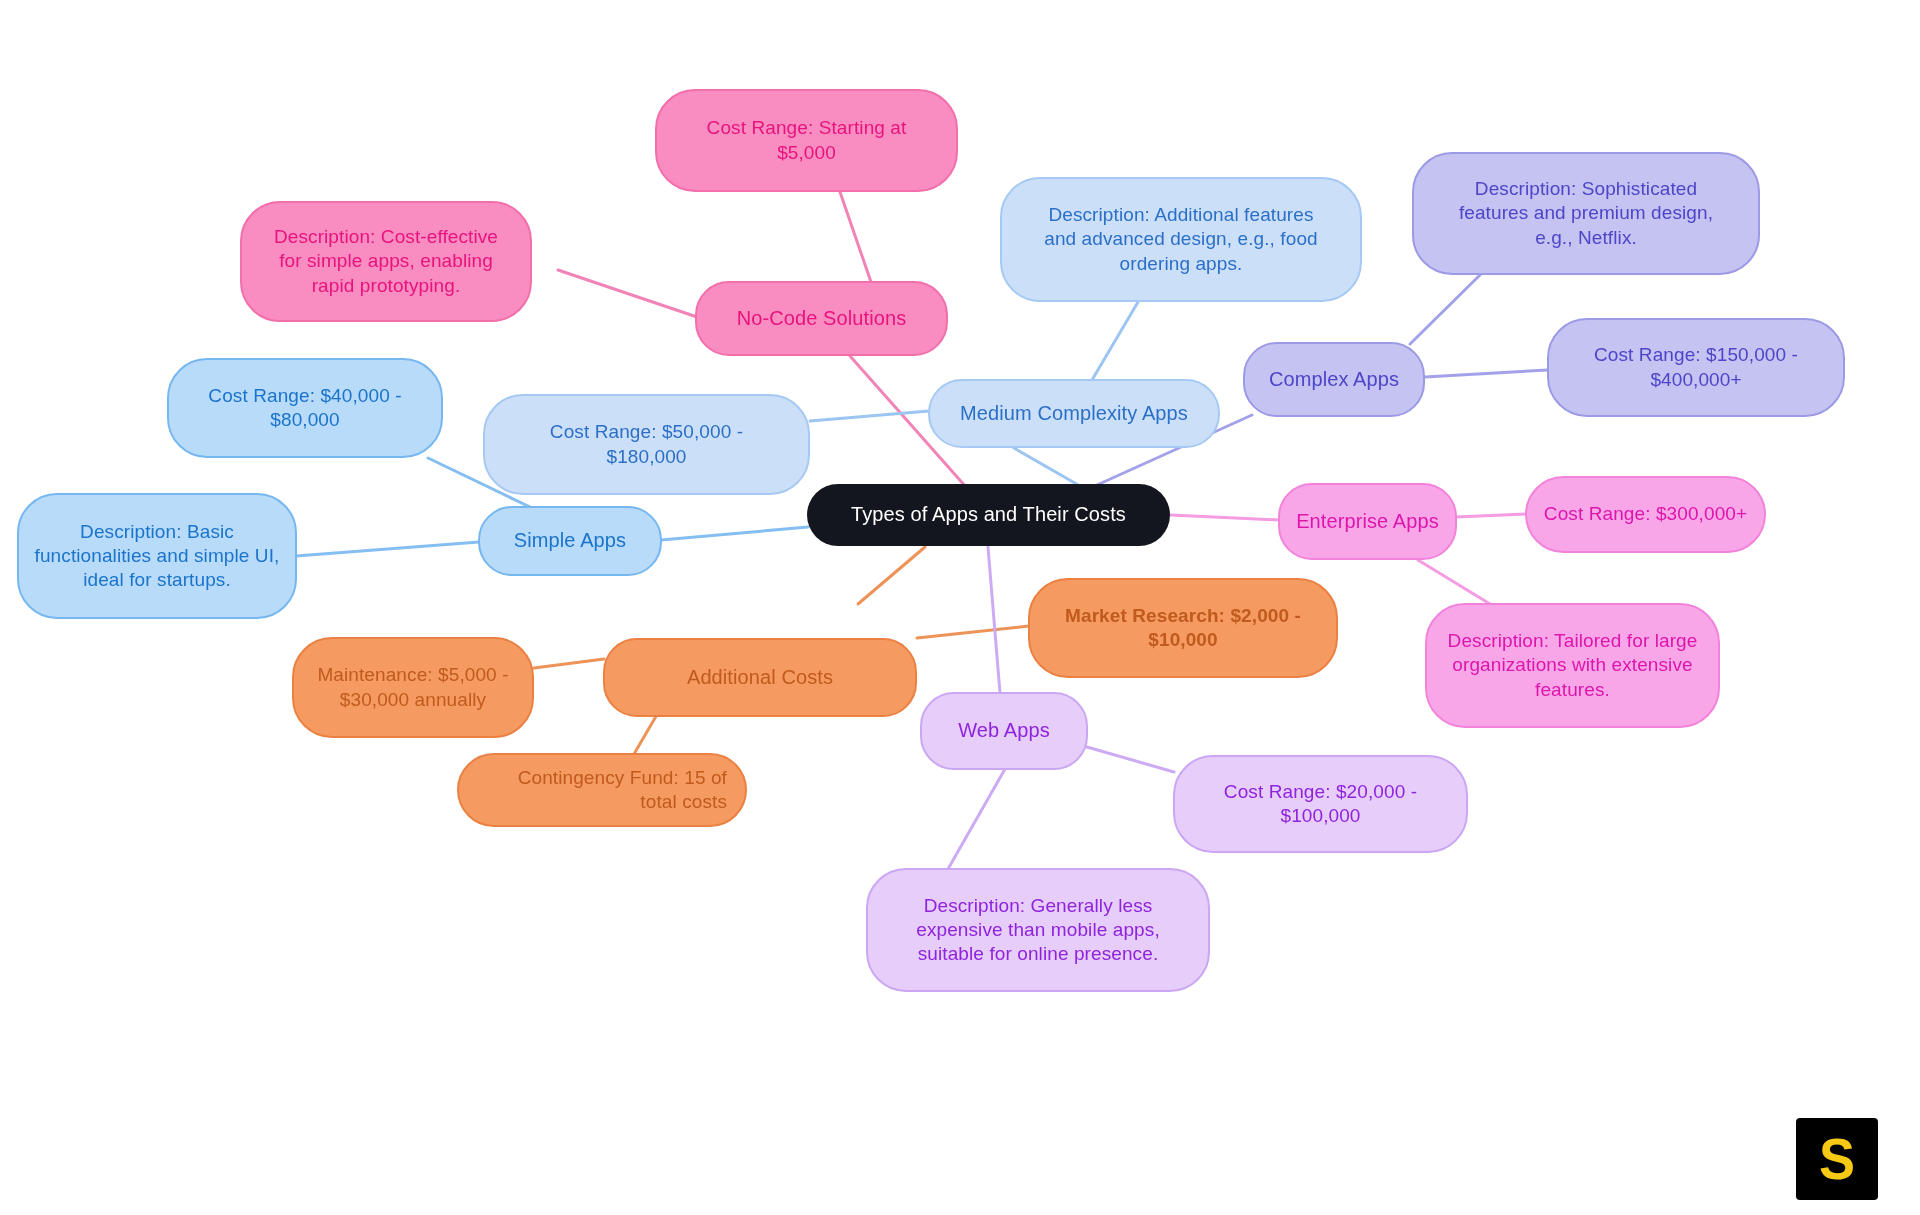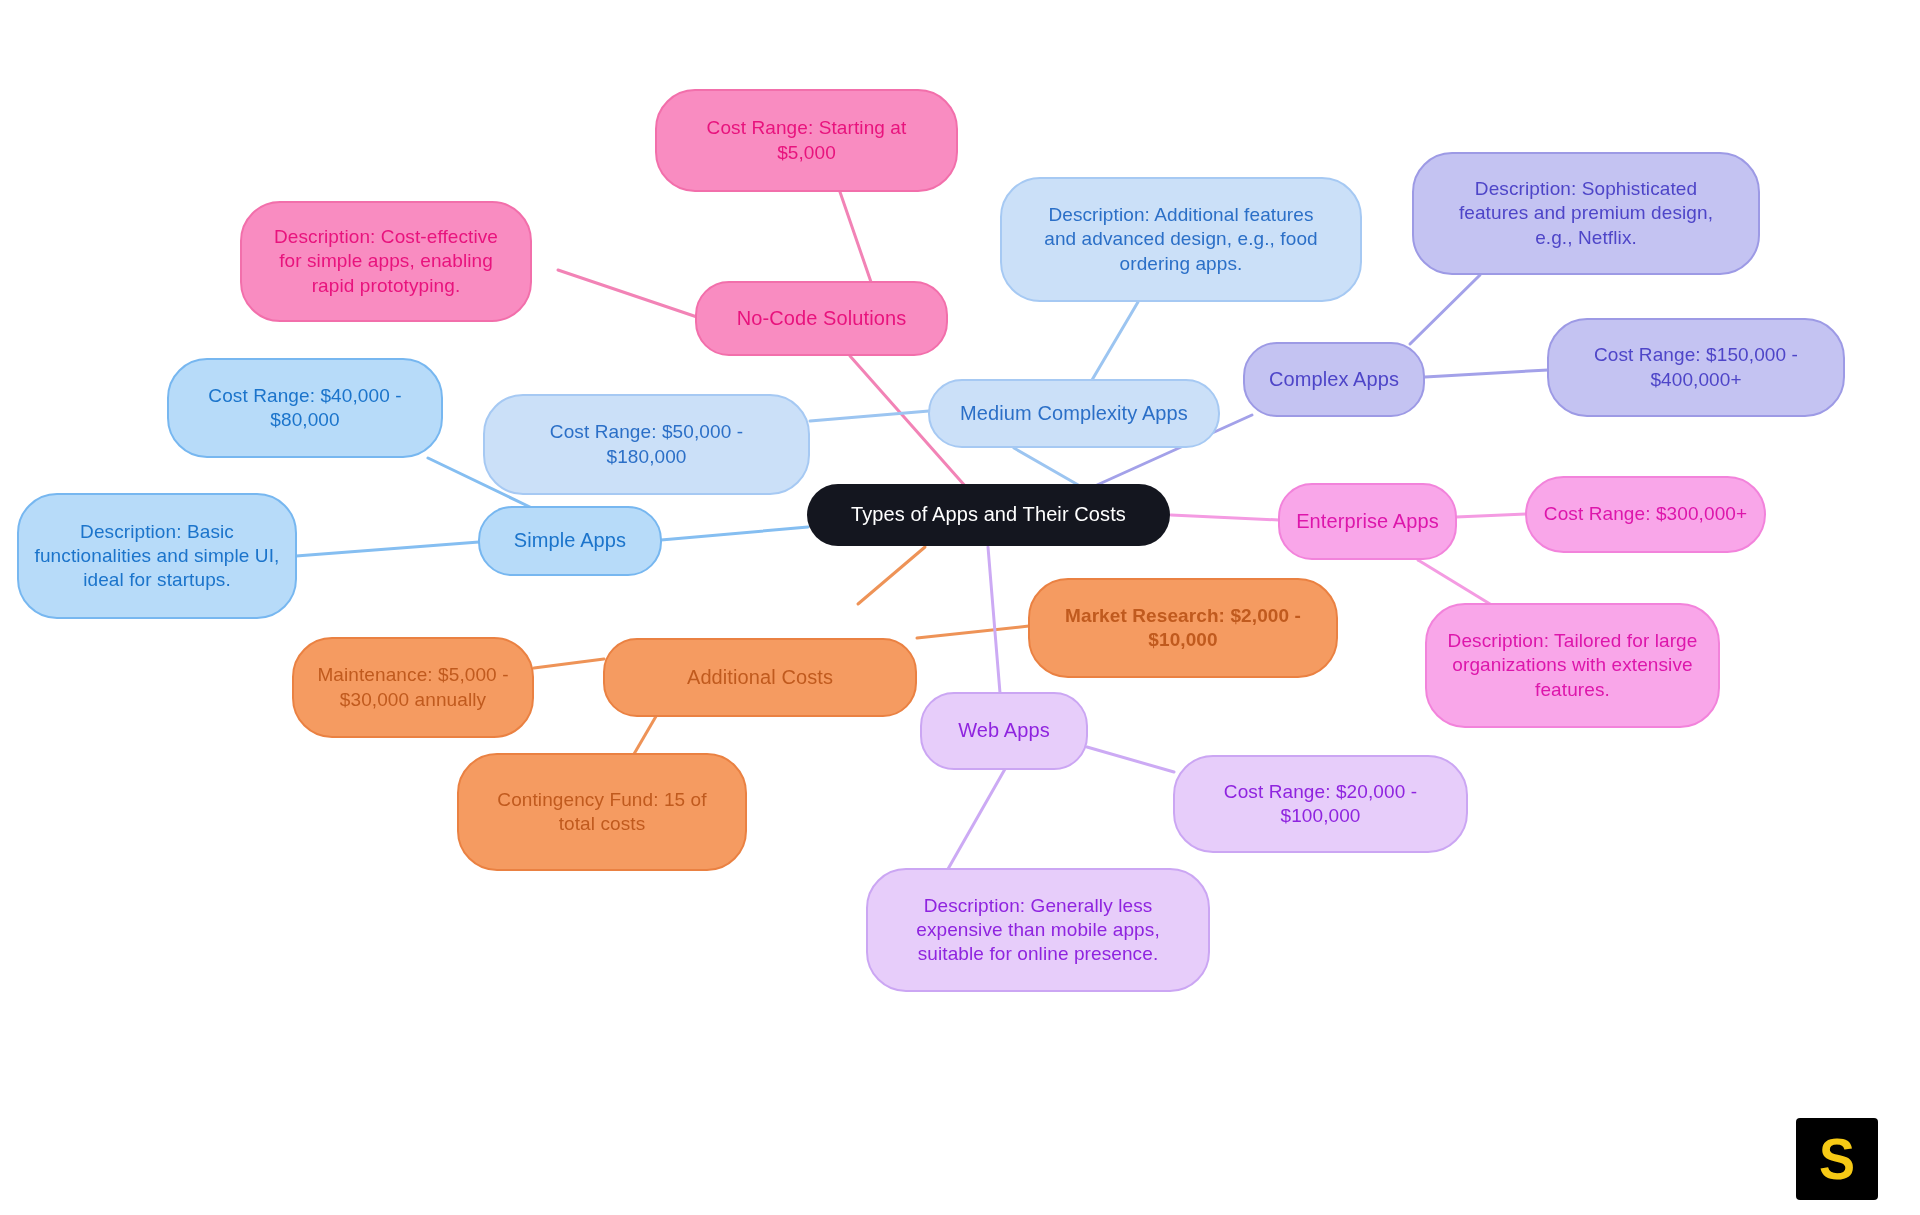--- a/index.html
+++ b/index.html
@@ -135,21 +135,21 @@
 
   <div class="node main" style="left: 603px; top: 638px; width: 314px; height: 79px; padding: 0px 20px; background: rgb(245, 155, 97); border-color: rgb(234, 129, 66); color: rgb(192, 90, 30);">
     <span>Additional Costs</span>
   </div>
   <div class="node child" style="left: 1028px; top: 578px; width: 310px; height: 100px; padding: 0px 30px; background: rgb(245, 155, 97); border-color: rgb(234, 129, 66); color: rgb(192, 90, 30); font-weight: bold;">
     <span>Market Research: $2,000 - $10,000</span>
   </div>
   <div class="node child" style="left: 292px; top: 637px; width: 242px; height: 101px; padding: 0px 20px; background: rgb(245, 155, 97); border-color: rgb(234, 129, 66); color: rgb(192, 90, 30);">
     <span>Maintenance: $5,000 - $30,000 annually</span>
   </div>
-  <div class="node child" style="left: 457px; top: 753px; width: 290px; height: 118px; padding: 0px 18px; background: rgb(245, 155, 97); border-color: rgb(234, 129, 66); color: rgb(192, 90, 30);">
+  <div class="node child" style="left: 457px; top: 753px; width: 290px; height: 74px; padding: 0px 18px; background: rgb(245, 155, 97); border-color: rgb(234, 129, 66); color: rgb(192, 90, 30); text-align: right;">
     <span>Contingency Fund: 15 of total costs</span>
   </div>
 
   <div class="node main" style="left: 920px; top: 692px; width: 168px; height: 78px; padding: 0px 14px; background: rgb(231, 205, 250); border-color: rgb(203, 166, 243); color: rgb(143, 36, 223);">
     <span>Web Apps</span>
   </div>
   <div class="node child" style="left: 1173px; top: 755px; width: 295px; height: 98px; padding: 0px 25px; background: rgb(231, 205, 250); border-color: rgb(203, 166, 243); color: rgb(143, 36, 223);">
     <span>Cost Range: $20,000 - $100,000</span>
   </div>
   <div class="node child" style="left: 866px; top: 868px; width: 344px; height: 124px; padding: 0px 35px; background: rgb(231, 205, 250); border-color: rgb(203, 166, 243); color: rgb(143, 36, 223);">

